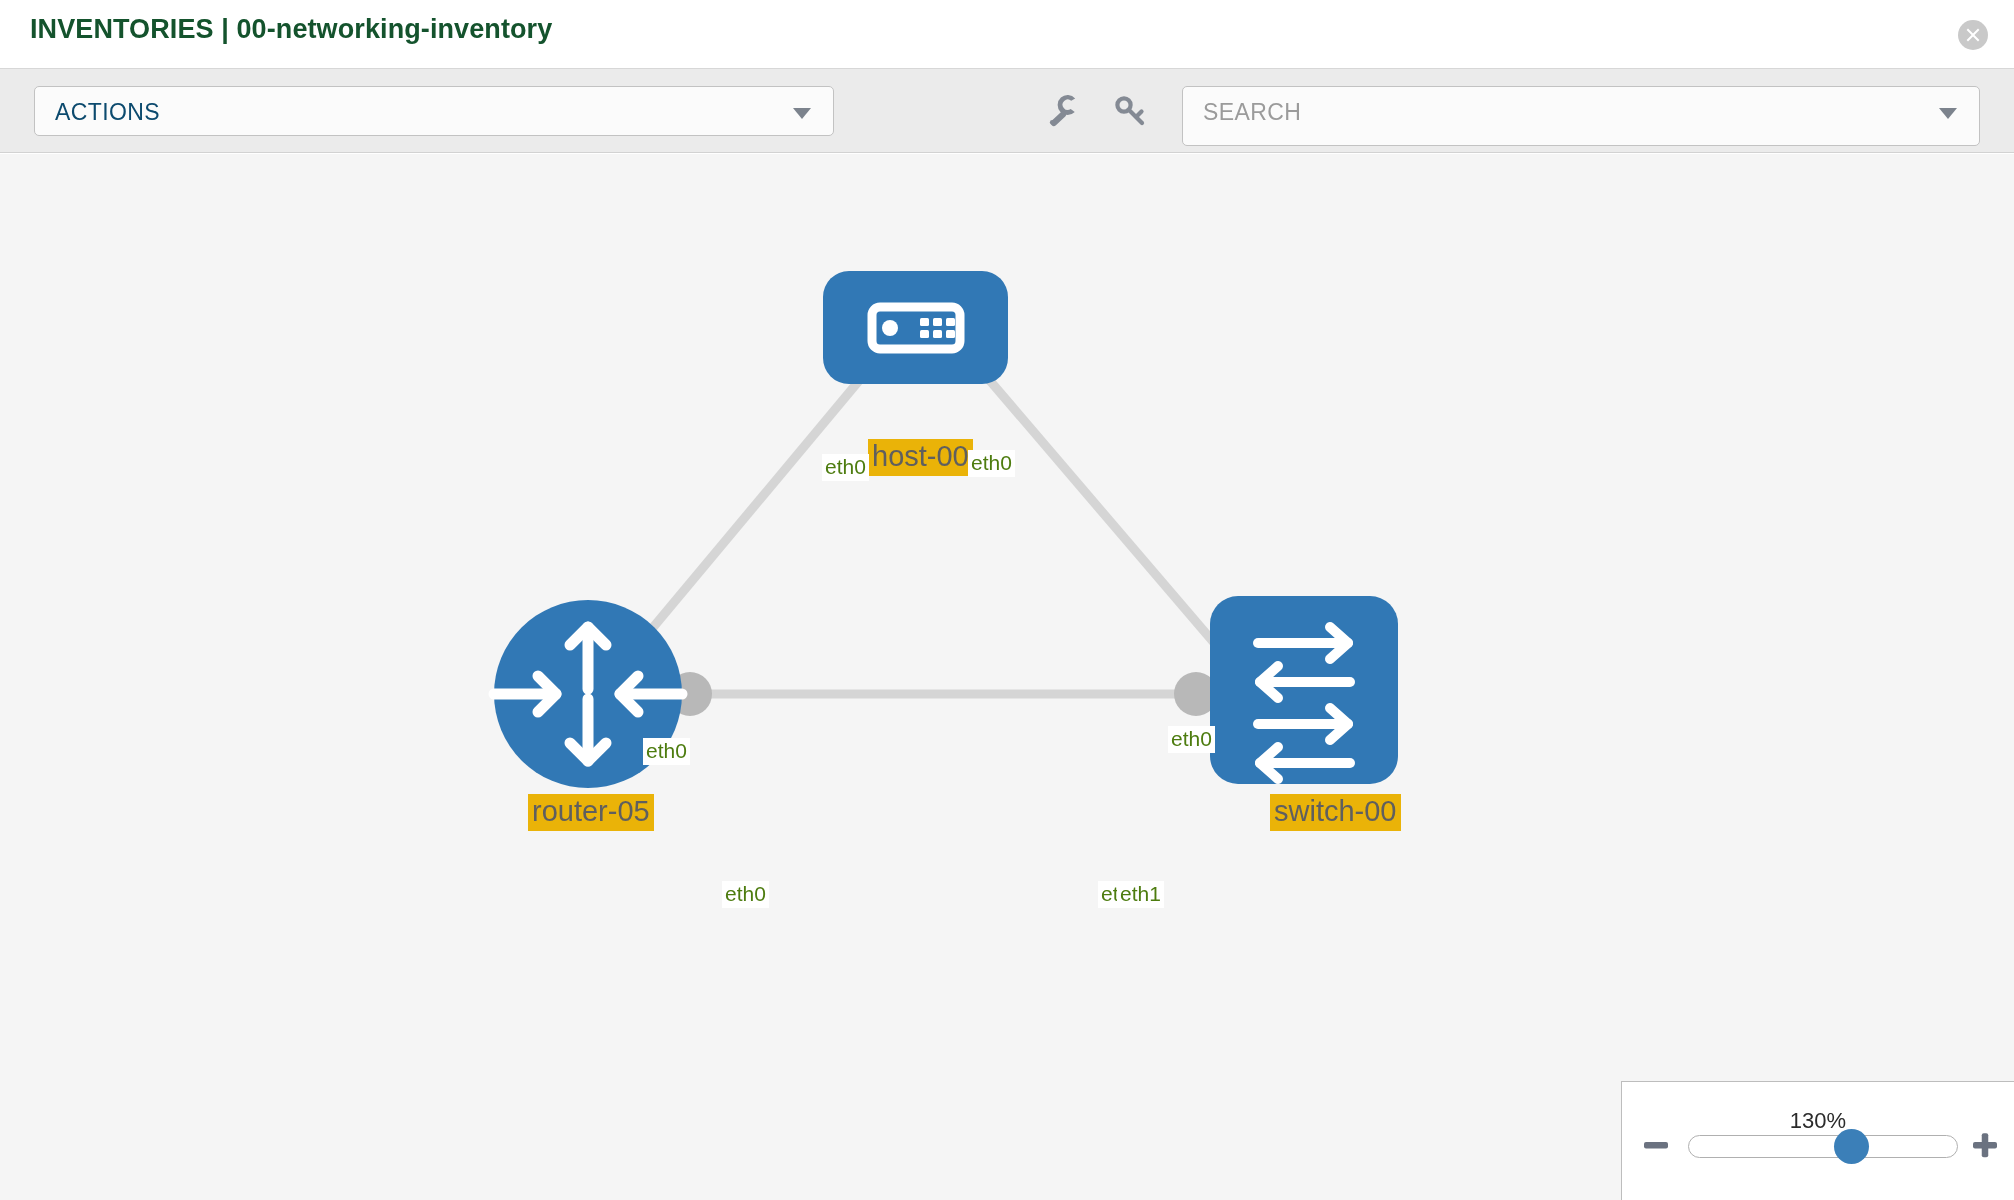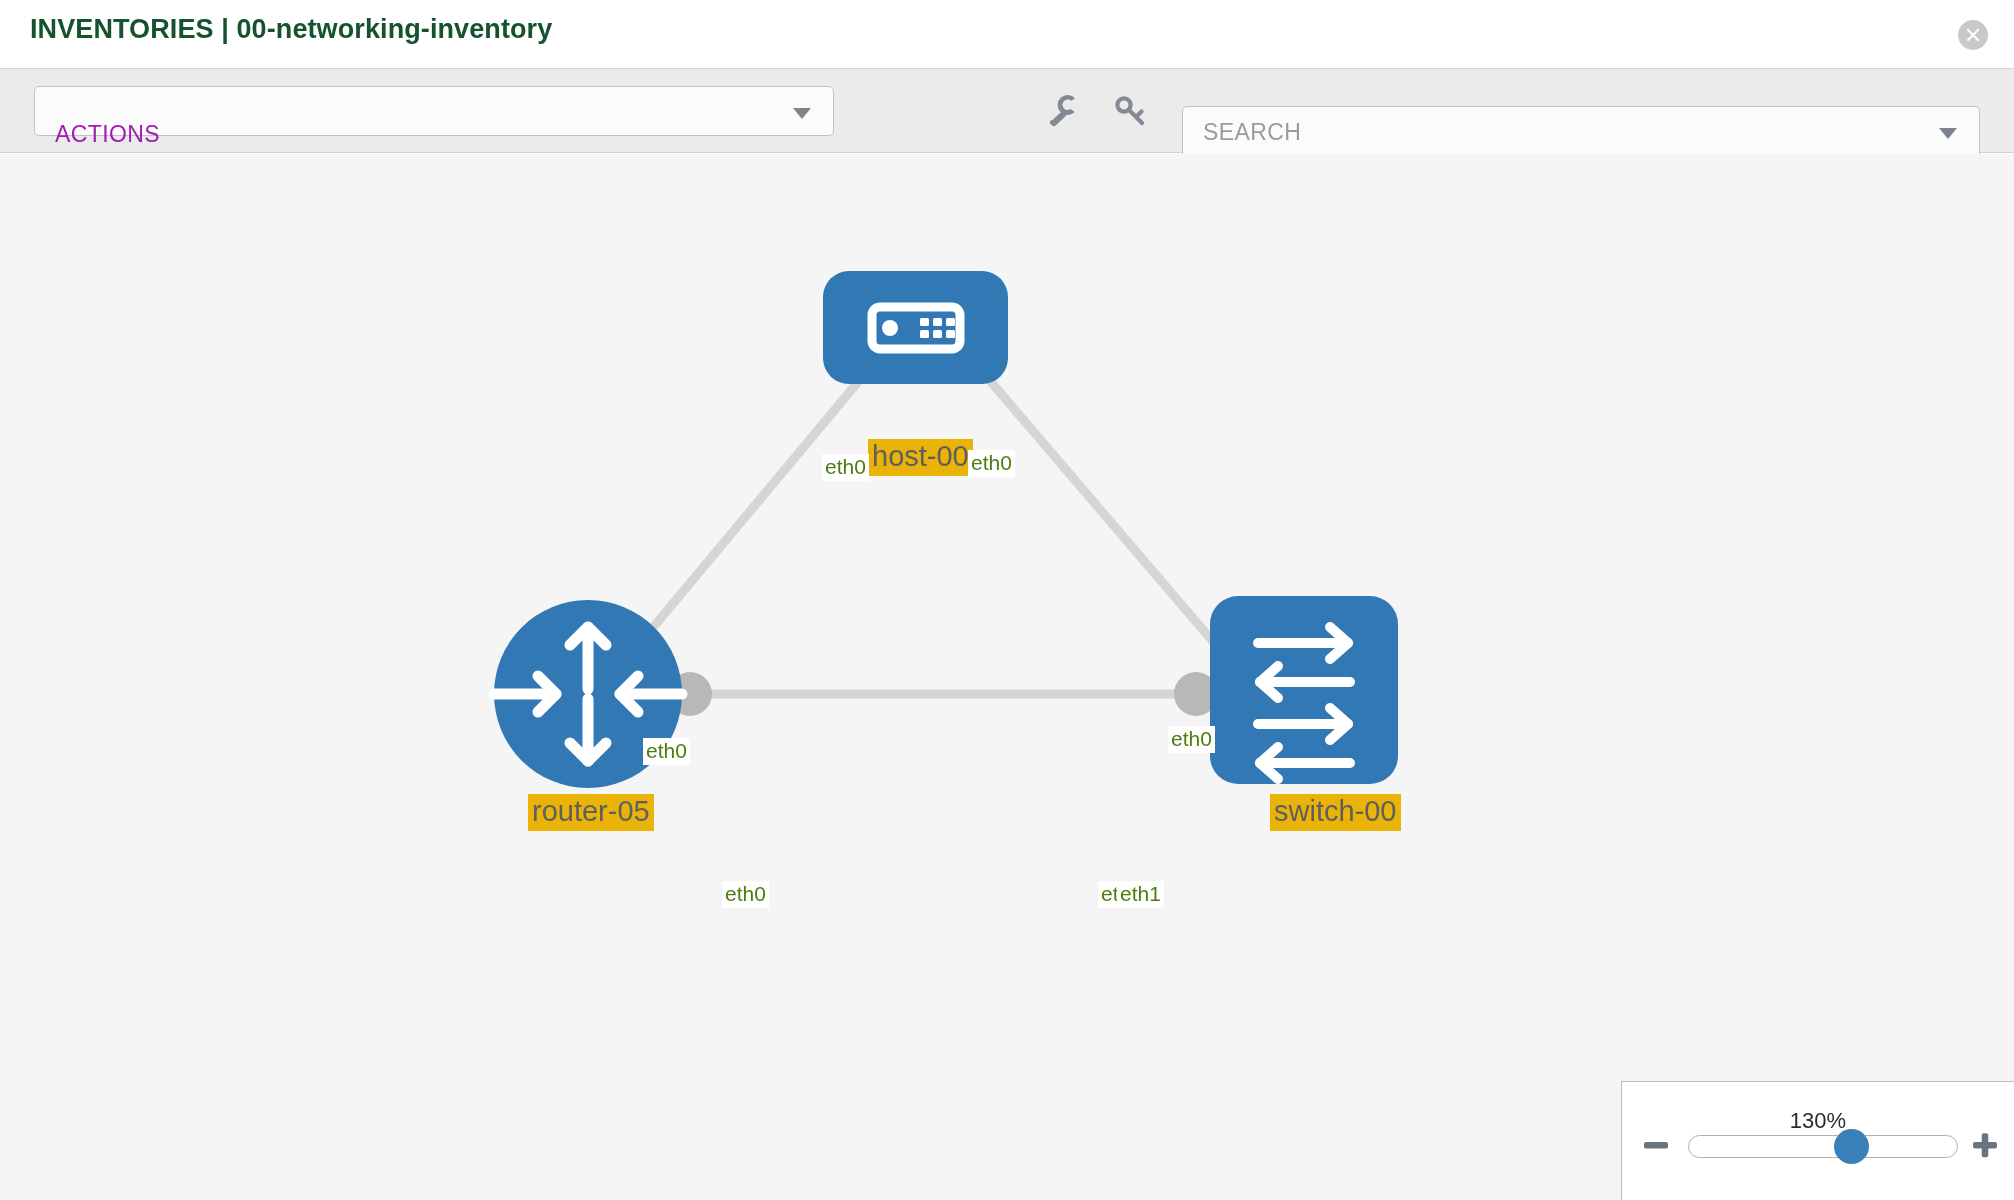--- a/index.html
+++ b/index.html
@@ -59,23 +59,22 @@
     width: 800px; height: 50px;
     background: #fbfbfb;
     border: 1px solid #c2c2c2;
     border-radius: 5px;
     cursor: pointer;
   }
   .actions-label {
     position: absolute;
     left: 20px; top: 12px;
     font-size: 23px;
-    color: #a21caf;
+    color: #0c4a6e;
     letter-spacing: 0.4px;
-    margin-top: 22px;
   }
   .caret {
     position: absolute;
     right: 22px; top: 21px;
     width: 0; height: 0;
     border-left: 9px solid transparent;
     border-right: 9px solid transparent;
     border-top: 11px solid #7c838d;
   }
 
@@ -89,21 +88,20 @@
   .tool-icon.key    { left: 1110px; }
 
   .search-box {
     position: absolute;
     left: 1182px; top: 17px;
     width: 798px; height: 60px;
     background: #fbfbfb;
     border: 1px solid #c2c2c2;
     border-radius: 5px;
     cursor: text;
-    margin-top: 20px;
   }
   .search-label {
     position: absolute;
     left: 20px; top: 12px;
     font-size: 23px;
     color: #9b9b9b;
     letter-spacing: 0.4px;
   }
 
   

